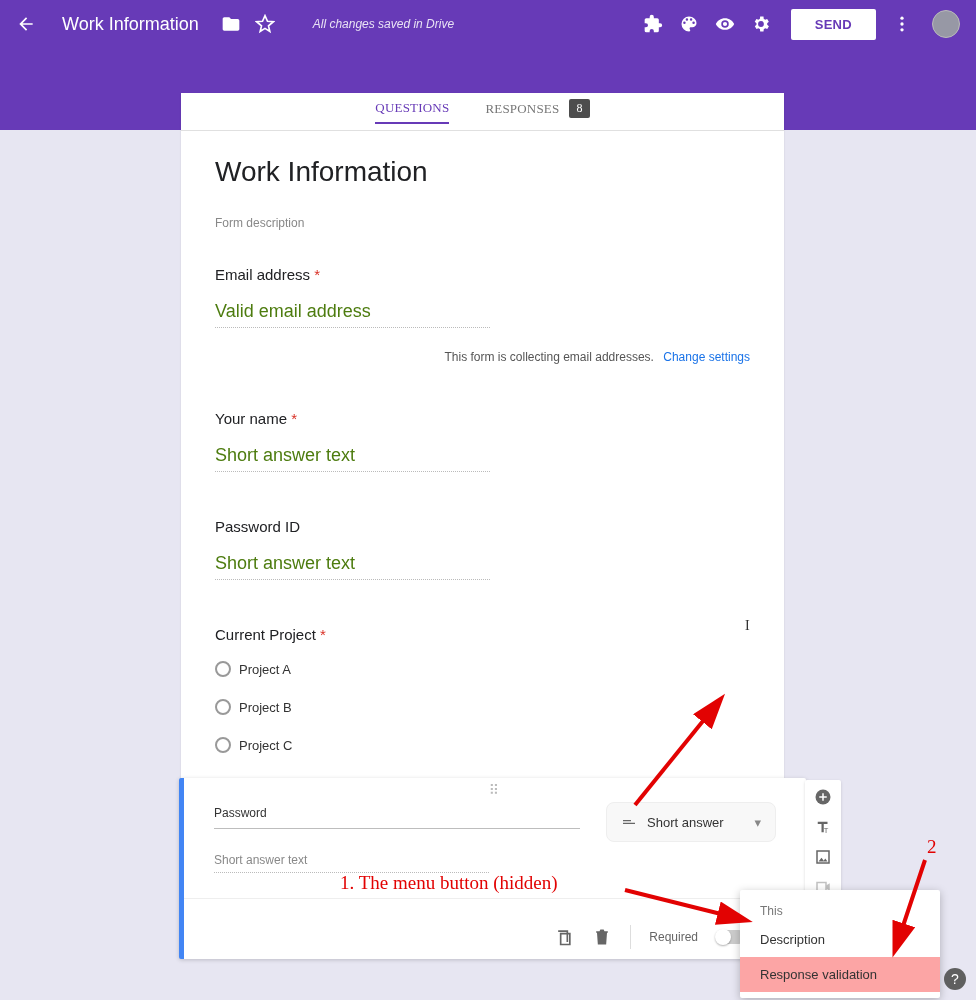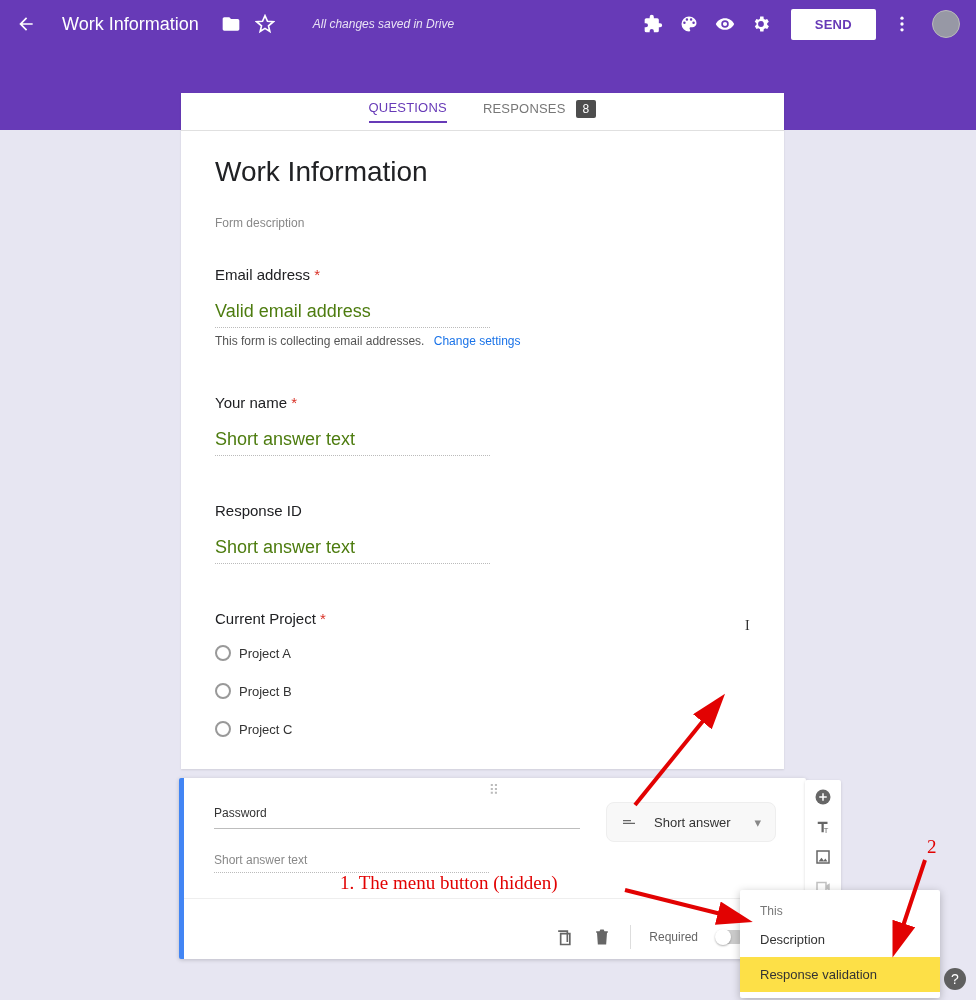--- a/index.html
+++ b/index.html
@@ -58,37 +58,38 @@
     }
     .tabs {
       display:flex;
       align-items:center;
       justify-content:center;
       border-bottom:1px solid #e0e0e0;
       height: 38px;
       gap: 36px;
       font-size: 13px;
       letter-spacing: .2px;
+      font-family: Liberation Serif, serif;
     }
     .tab { color:#777; cursor:pointer; padding-bottom:6px; display:flex; align-items:center; gap:10px; }
     .tab.active { color:#673ab7; font-weight:500; border-bottom:2px solid #673ab7; }
     .badge { background:#4d4d4d; color:#fff; border-radius:2px; padding:2px 7px; font-size:12px; }
     .form-body { padding: 25px 34px 10px; }
     .form-title { font-size: 28px; color:#202124; margin-bottom: 28px;}
     .form-desc { font-size:12px; color:#888; margin-bottom:36px;}
     .question-block { margin-bottom: 46px; }
     .q-title { font-size:15px; color:#202124; margin-bottom:18px; }
     .req { color:#d93025; }
     .input-line {
       font-size:18px; color:#4d7c0f;
       border-bottom:1px dotted #bbb;
       width: 275px;
       padding-bottom:5px;
     }
-    .email-note { font-size:12px; color:#555; margin-top:6px; }
+    .email-note { font-size:12px; color:#555; margin-top:22px;text-align:right; }
     .email-note a { color:#1a73e8; text-decoration:none; margin-left:6px; cursor:pointer;}
     .options { display:flex; flex-direction:column; gap:22px; margin-top:4px; }
     .option { display:flex; align-items:center; gap:8px; font-size:13px; color:#333; }
     .radio { width:16px; height:16px; border:2px solid #999; border-radius:50%; }
     .option.other { color:#888; }
     .cursor-caret { font-family: serif; font-size:14px; color:#333; position:absolute; left:745px; top:618px;}
     .active-question {
       position:absolute;
       left:179px;
       top:778px;
@@ -108,21 +109,21 @@
       border-bottom:1px solid #bdbdbd;
       width:100%; padding:4px 0 8px;
       outline:none;
     }
     .aq-answer {
       margin-top:24px; font-size:12px; color:#888;
       border-bottom:1px dotted #bbb;
       width:275px; padding-bottom:5px;
     }
     .type-dropdown {
-      display:flex; align-items:center; gap:17px;
+      display:flex; align-items:center; gap:10px;
       background:#f8f8f8; border:1px solid #eee;
       border-radius:8px; padding:10px 14px; width:170px;
       cursor:pointer; font-size:13px; color:#333;
       height:40px;
     }
     .type-dropdown .chev { margin-left:auto; color:#888; }
     .aq-footer {
       border-top:1px solid #eee;
       margin-top:25px;
       display:flex;
@@ -163,21 +164,21 @@
       width:200px;
       background:#fff;
       box-shadow:0 2px 8px rgba(0,0,0,.25);
       border-radius:2px;
       font-size:13px;
       color:#333;
       padding:6px 0;
     }
     .context-menu .cm-header { font-size:12px; color:#777; padding:8px 20px 4px; }
     .context-menu .cm-item { padding:10px 20px; cursor:pointer;}
-    .context-menu .cm-item.hover { background:#fde047; }
+    .context-menu .cm-item.hover { background:#fca5a5; }
     
     .arrow { position:absolute; pointer-events:none; }
     .ann-text { position:absolute; color:#e20202; font-size:19px; font-family:Georgia, serif;}
     .help-fab {
       position:absolute; right:10px; bottom:10px;
       width:22px; height:22px; border-radius:50%;
       background:#5f5f5f; color:#fff; font-size:14px;
       display:flex; align-items:center; justify-content:center;
       cursor:pointer;
     }
@@ -244,21 +245,21 @@
         <a>Change settings</a>
       </div>
     </div>
 
     <div class="question-block">
       <div class="q-title"><span>Your name</span> <span class="req">*</span></div>
       <div class="input-line">Short answer text</div>
     </div>
 
     <div class="question-block">
-      <div class="q-title">Response ID</div>
+      <div class="q-title">Password ID</div>
       <div class="input-line">Short answer text</div>
     </div>
 
     <div class="question-block" style="margin-bottom:22px">
       <div class="q-title"><span>Current Project</span> <span class="req">*</span></div>
       <div class="options">
         <div class="option">
             <span class="radio"></span>
             <span>Project A</span>
           </div>

